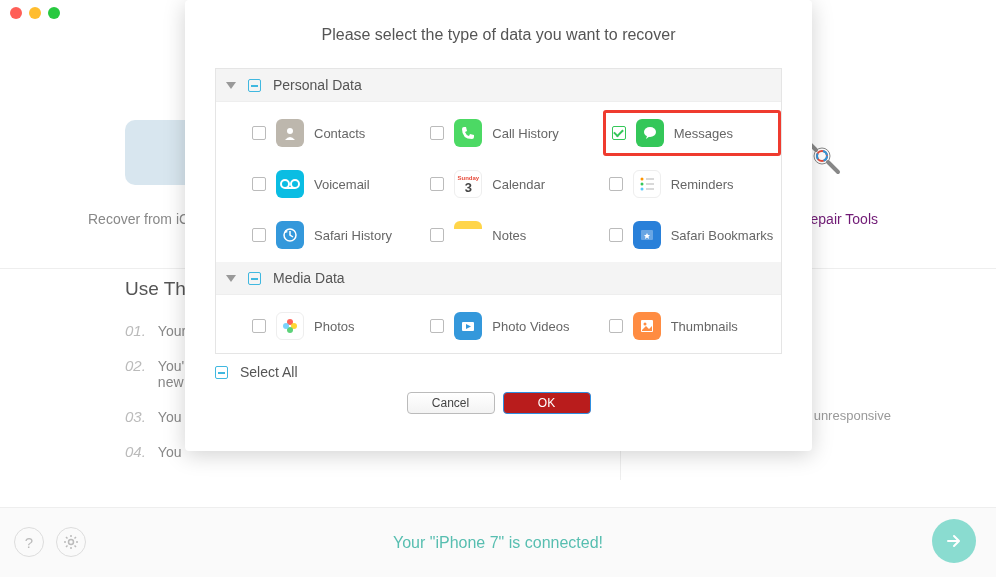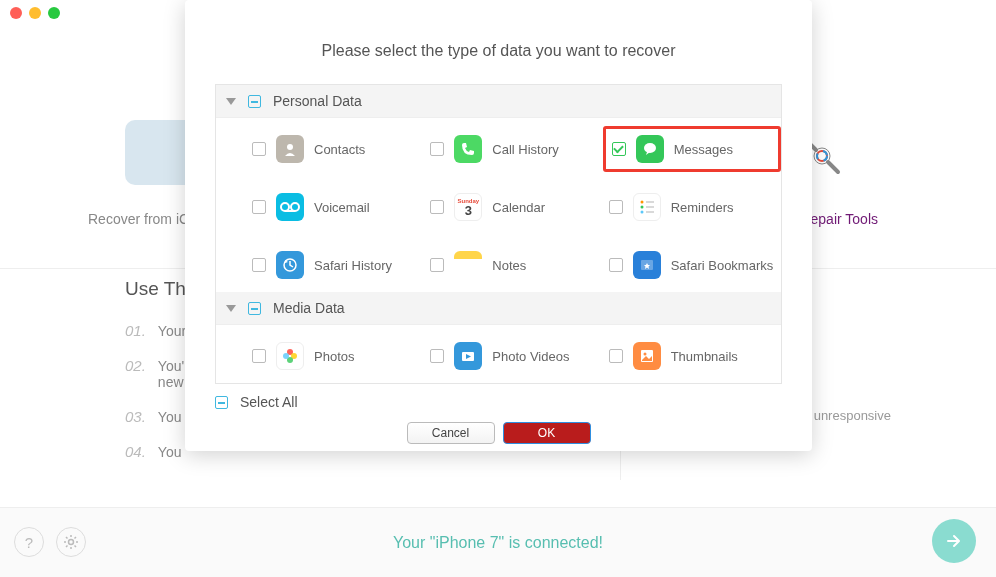--- a/index.html
+++ b/index.html
@@ -23,28 +23,28 @@
   .steps-title { font-size:19px; color:#555; font-weight:400; margin-bottom:22px; }
   .step-row { display:flex; align-items:baseline; gap:12px; font-size:14px; color:#888; margin-bottom:18px; }
   .step-num { font-style:italic; color:#bbb; font-size:15px; }
   .right-list { position:absolute; top:336px; right:105px; font-size:13px; color:#999; }
   .right-item { display:flex; align-items:center; gap:10px; padding:8px 0; }
   .right-icon { width:18px; height:18px; border:1px solid #ccc; border-radius:3px; display:flex; align-items:center; justify-content:center; font-size:11px; color:#bbb;}
   .divider { position:absolute; top:268px; left:0; right:0; border-top:1px solid #eee; }
   .divider-v { position:absolute; top:290px; left:620px; width:1px; height:190px; background:#eee; }
 
   
-  .modal { position:absolute; top:0; left:185px; width:627px; height:451px; background:#fff; box-shadow:0 4px 22px rgba(0,0,0,0.18); border-radius:4px; padding:42px 0 16px; }
+  .modal { position:absolute; top:0; left:185px; width:627px; height:451px; background:#fff; box-shadow:0 4px 22px rgba(0,0,0,0.18); border-radius:4px; padding:26px 0 16px; }
   .modal-title { text-align:center; font-size:16px; color:#555; font-weight:400; margin-bottom:24px; }
   .section-table { margin:0 30px; border:1px solid #e5e5e5; }
   .sec-head { display:flex; align-items:center; gap:12px; padding:8px 10px; background:#f4f4f4; font-size:14px; color:#555; border-bottom:1px solid #eee; }
   .disclosure { width:0; height:0; border-left:5px solid transparent; border-right:5px solid transparent; border-top:7px solid #999; }
   .minusbox { width:13px; height:13px; border:1px solid #40b8e0; border-radius:2px; position:relative; }
   .minusbox::after{ content:""; position:absolute; left:2px; right:2px; top:5px; height:2px; background:#40b8e0; }
-  .grid { display:grid; grid-template-columns: repeat(3, 1fr); padding:8px 0 4px 30px; row-gap:12px; background:#fff; }
+  .grid { display:grid; grid-template-columns: repeat(3, 1fr); padding:8px 0 4px 30px; row-gap:5px; background:#fff; }
   .item { display:flex; align-items:center; gap:10px; height:46px; font-size:13px; color:#666; position:relative; padding:4px 6px; }
   .item.hl { border:3px solid #ef3b2f; border-radius:3px; }
   .cb { width:14px; height:14px; border:1px solid #bbb; border-radius:2px; background:#fff; display:flex; align-items:center; justify-content:center; }
   .cb.checked { border-color:#34c759; }
   .cb.checked::after { content:""; width:7px; height:4px; border-left:2px solid #34c759; border-bottom:2px solid #34c759; transform:rotate(-45deg); margin-top:-2px; }
   .ico { width:28px; height:28px; border-radius:6px; display:flex; align-items:center; justify-content:center; font-size:15px; color:#fff; flex:0 0 28px; }
   .selectall-row { display:flex; align-items:center; gap:12px; margin:10px 30px 0; font-size:14px; color:#555; }
   .btn-row { display:flex; justify-content:center; gap:8px; margin-top:12px; }
   .btn { width:88px; height:22px; border:1px solid #bbb; border-radius:4px; font-size:12px; display:flex; align-items:center; justify-content:center; cursor:pointer; }
   .btn.ok { background:#b91c1c; border-color:#2f8fe0; color:#fff; }

